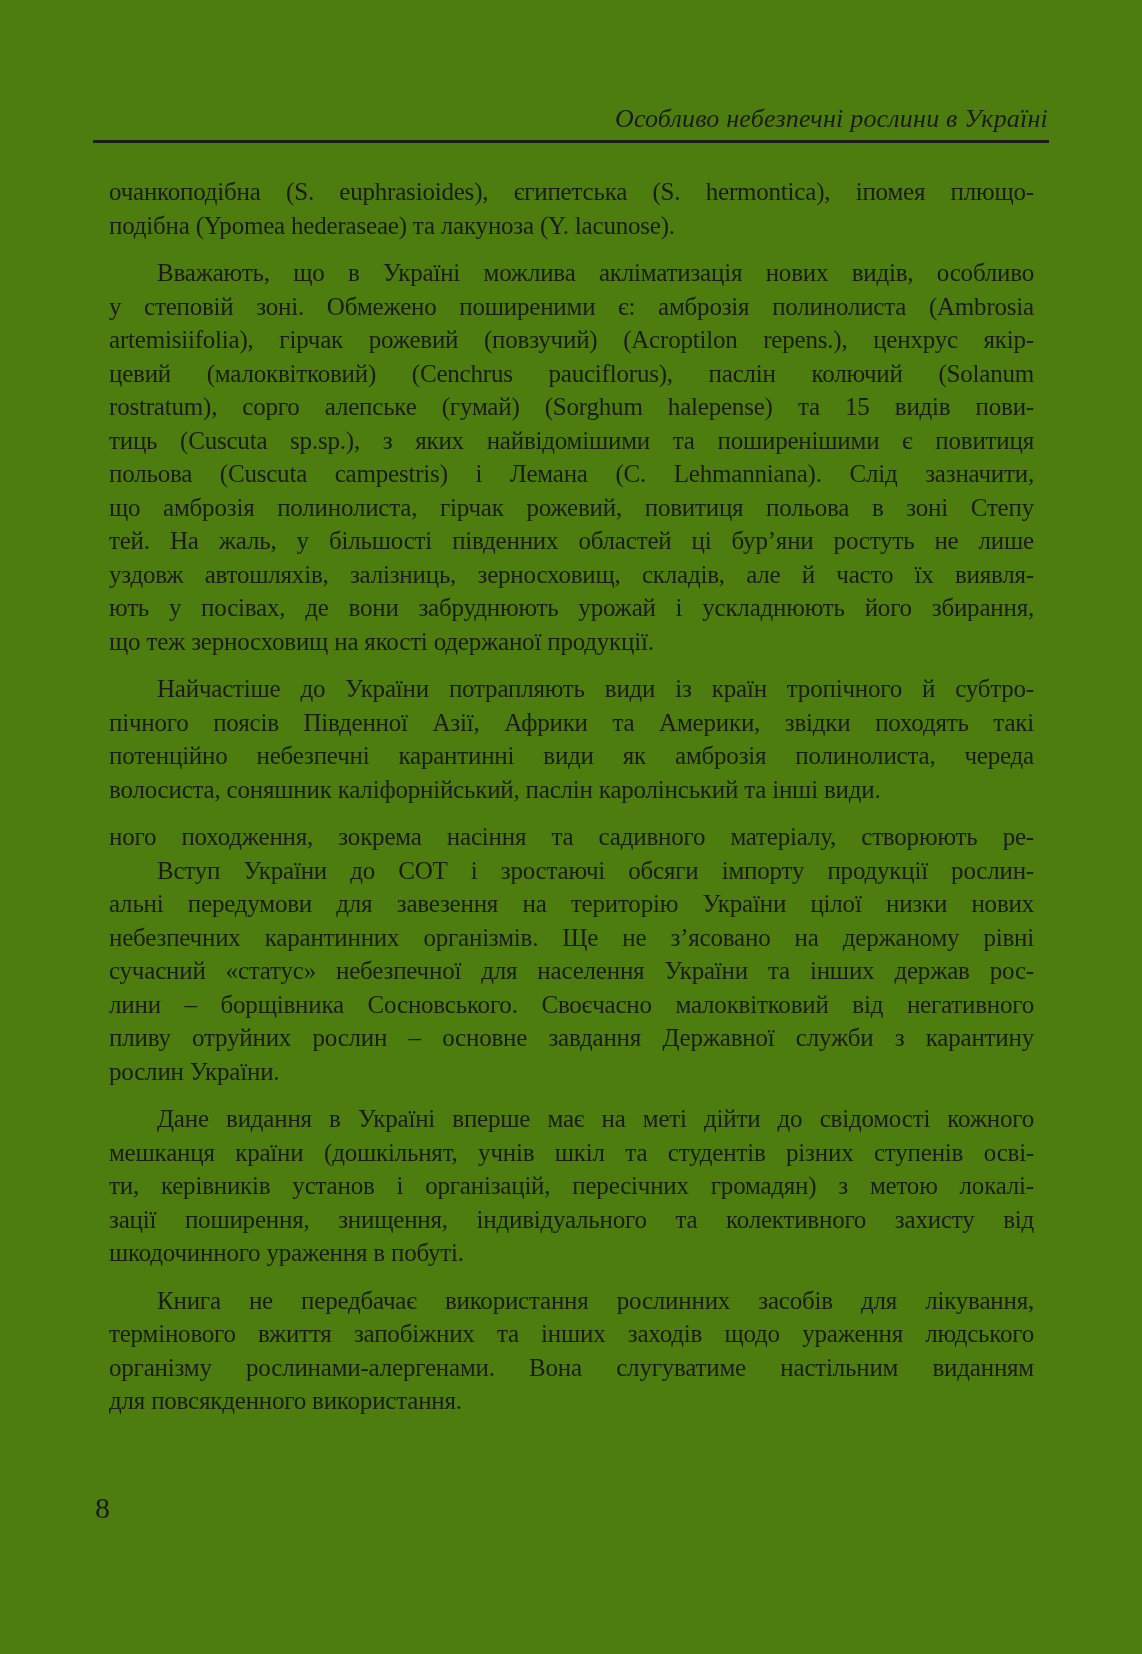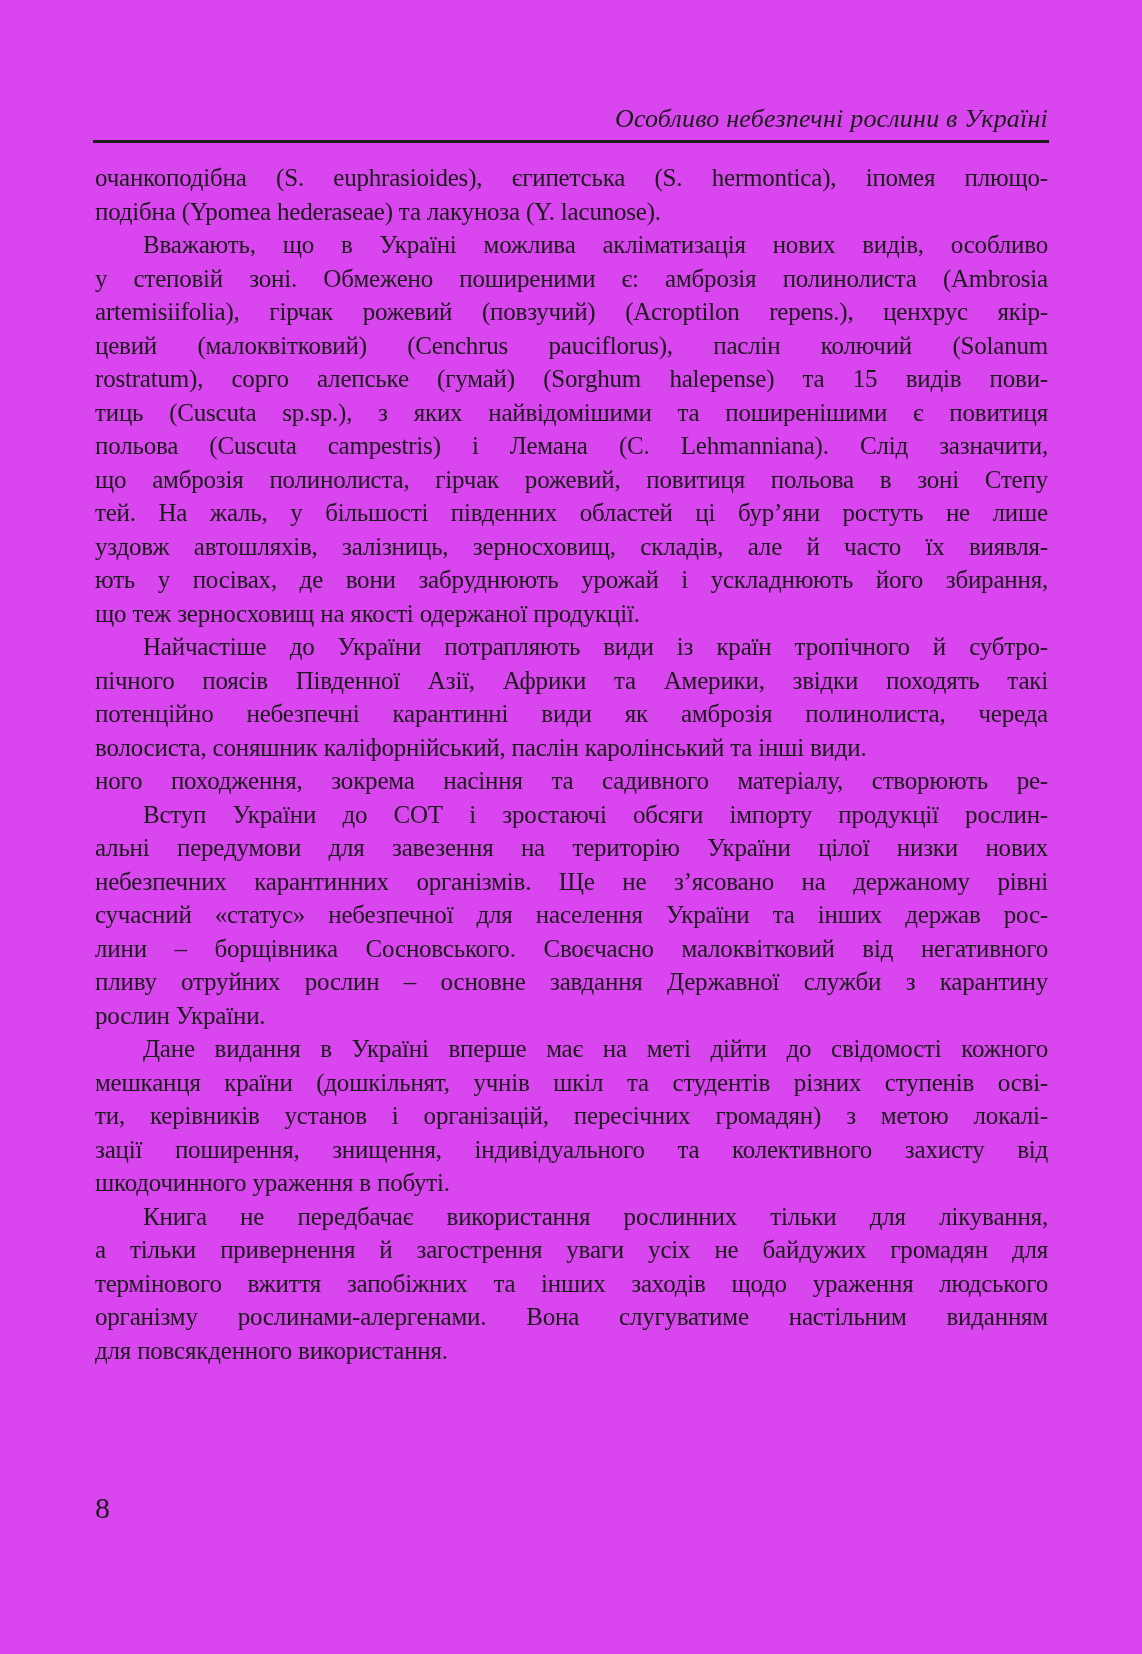--- a/index.html
+++ b/index.html
@@ -4,21 +4,21 @@
 <style>
   html, body {
     margin: 0;
     padding: 0;
     background: #ffffff;
   }
   .page {
     position: relative;
     width: 1142px;
     height: 1654px;
-    background: #d946ef;
+    background: #4d7c0f;
     font-family: "Liberation Serif", "DejaVu Serif", serif;
     color: #1b1b1b;
     overflow: hidden;
   }
   .running-header-title {
     position: absolute;
     top: 104px;
     left: 93px;
     width: 955px;
     text-align: right;
@@ -38,21 +38,21 @@
   }
   .body-text {
     position: absolute;
     top: 161px;
     left: 95px;
     width: 953px;
     font-size: 25px;
     line-height: 33.5px;
     letter-spacing: -0.2px;
   }
-  .paragraph { margin: 0; font-family: Liberation Serif, serif; }
+  .paragraph { margin: 14px; font-family: Liberation Serif, serif; }
   .line {
     text-align: justify;
     text-align-last: justify;
     text-justify: inter-word;
     white-space: normal;
   }
   .line.last {
     text-align-last: left;
   }
   .line.first-indent {
@@ -109,21 +109,20 @@
         <div class="line last">рослин України.</div>
       </div>
       <div class="paragraph">
         <div class="line first-indent">Дане видання в Україні вперше має на меті дійти до свідомості кожного</div>
         <div class="line">мешканця країни (дошкільнят, учнів шкіл та студентів різних ступенів осві-</div>
         <div class="line">ти, керівників установ і організацій, пересічних громадян) з метою локалі-</div>
         <div class="line">зації поширення, знищення, індивідуального та колективного захисту від</div>
         <div class="line last">шкодочинного ураження в побуті.</div>
       </div>
       <div class="paragraph">
-        <div class="line first-indent">Книга не передбачає використання рослинних тільки для лікування,</div>
-        <div class="line">а тільки привернення й загострення уваги усіх не байдужих громадян для</div>
+        <div class="line first-indent">Книга не передбачає використання рослинних засобів для лікування,</div>
         <div class="line">термінового вжиття запобіжних та інших заходів щодо ураження людського</div>
         <div class="line">організму рослинами-алергенами. Вона слугуватиме настільним виданням</div>
         <div class="line last">для повсякденного використання.</div>
       </div>
     </div>
   <div class="page-number">8</div>
 </div>
 
 </body></html>

